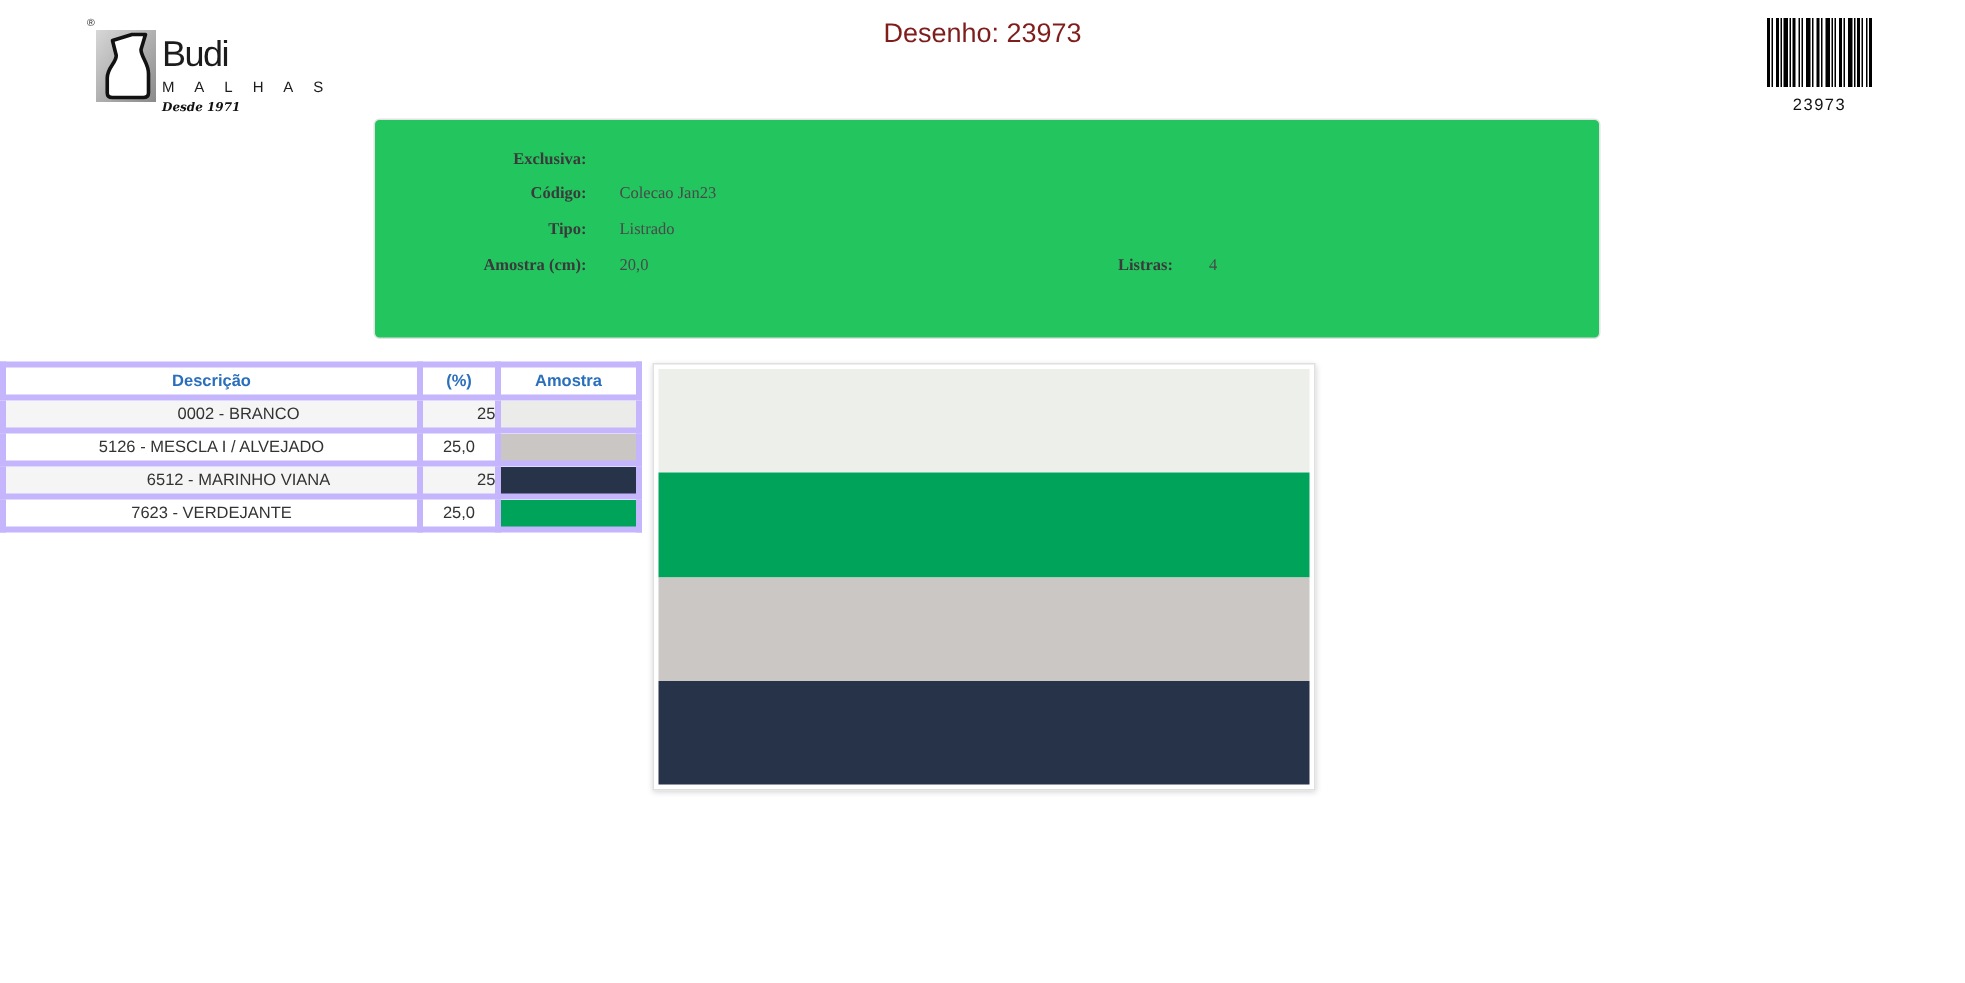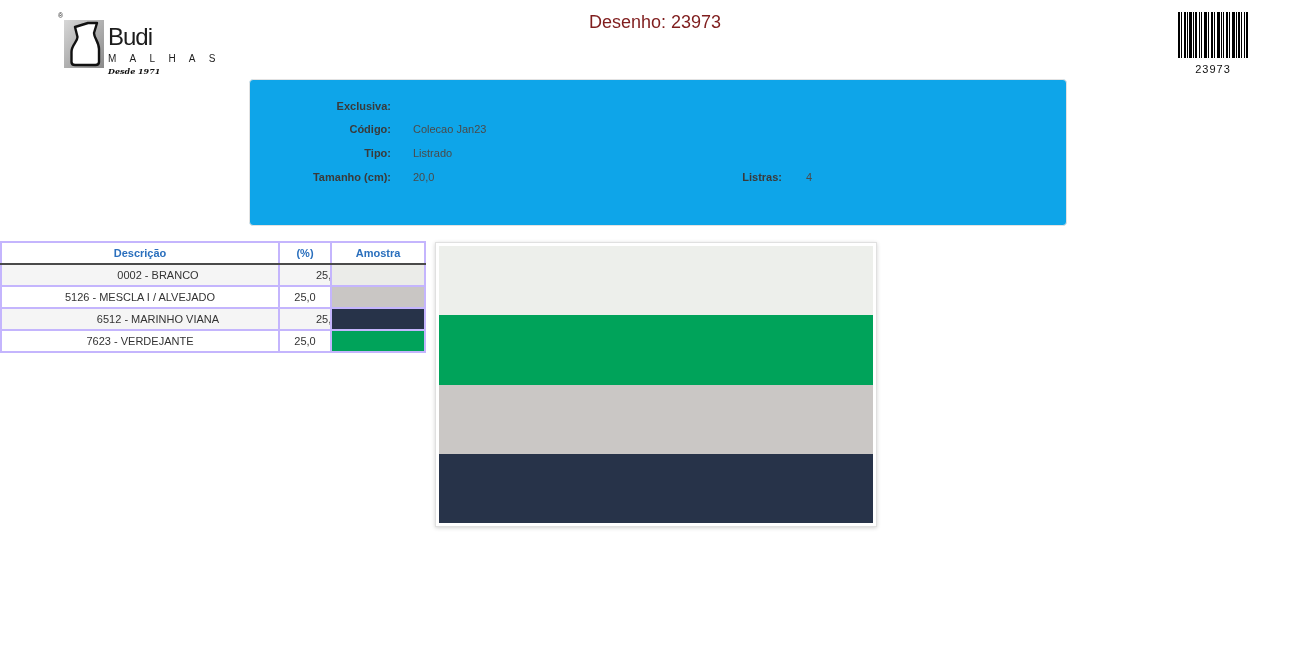--- a/index.html
+++ b/index.html
@@ -17,31 +17,31 @@
   .logo-since { font-family:"DejaVu Serif","Liberation Serif",serif; font-style:italic; font-weight:bold; font-size:8px; color:#111; margin-top:2px; }
 
   .page-title { position:absolute; left:0; right:0; top:12px; text-align:center;
     font-size:18px; color:#7f1d1d; }
 
   .barcode-wrap { position:absolute; left:1178px; top:12px; width:70px; text-align:center; }
   .barcode-digits { font-size:11px; color:#111; margin-top:1px; letter-spacing:1px; }
 
   
   .info-panel { position:absolute; left:249px; top:79px; width:818px; height:147px;
-    border:1px solid #e2e2e2; border-radius:4px; background:#0ea5e9; padding-top:14px; }
+    border:1px solid #e2e2e2; border-radius:4px; background:#22c55e; padding-top:14px;font-family:Liberation Serif, serif; }
   .info-row { position:relative; height:23.6px; display:flex; align-items:center; font-size:11px; }
   .info-label { display:inline-block; width:141px; text-align:right; font-weight:bold; color:#3a3a3a; }
   .info-value { margin-left:22px; color:#4a4a4a; }
   .listras-label { position:absolute; left:392px; width:140px; text-align:right; font-weight:bold; color:#3a3a3a; }
   .listras-value { position:absolute; left:556px; color:#4a4a4a; }
 
   
   .color-table { position:absolute; left:0; top:241px; width:424px; border-collapse:collapse;
     font-size:11px; table-layout:fixed; }
-  .color-table th, .color-table td { border:2px solid #c4b5fd; height:22px; text-align:center;
+  .color-table th, .color-table td { border:4px solid #c4b5fd; height:22px; text-align:center;
     padding:0; overflow:hidden; white-space:nowrap; }
   .color-table th { color:#2a6fbd; font-weight:bold; border-bottom:2px solid #4a4a4a; background:#fff; }
   .color-table .col-desc { width:278px; }
   .color-table .col-pct  { width:52px; }
   .color-table .col-swatch { width:94px; }
   .color-table tr.odd td { background:#f5f5f5;padding-left:36px; }
   .color-table tr.even td { background:#ffffff; }
   .color-table td.swatch { border-left:1px solid #ddd; }
 
   
@@ -116,21 +116,21 @@
     </div>
     <div class="info-row">
       <span class="info-label">Código:</span>
       <span class="info-value">Colecao Jan23</span>
     </div>
     <div class="info-row">
       <span class="info-label">Tipo:</span>
       <span class="info-value">Listrado</span>
     </div>
     <div class="info-row">
-      <span class="info-label">Tamanho (cm):</span>
+      <span class="info-label">Amostra (cm):</span>
       <span class="info-value">20,0</span>
       <span class="listras-label">Listras:</span>
       <span class="listras-value">4</span>
     </div>
   </div>
 
   <table class="color-table">
     <colgroup>
         <col class="col-desc">
         <col class="col-pct">

